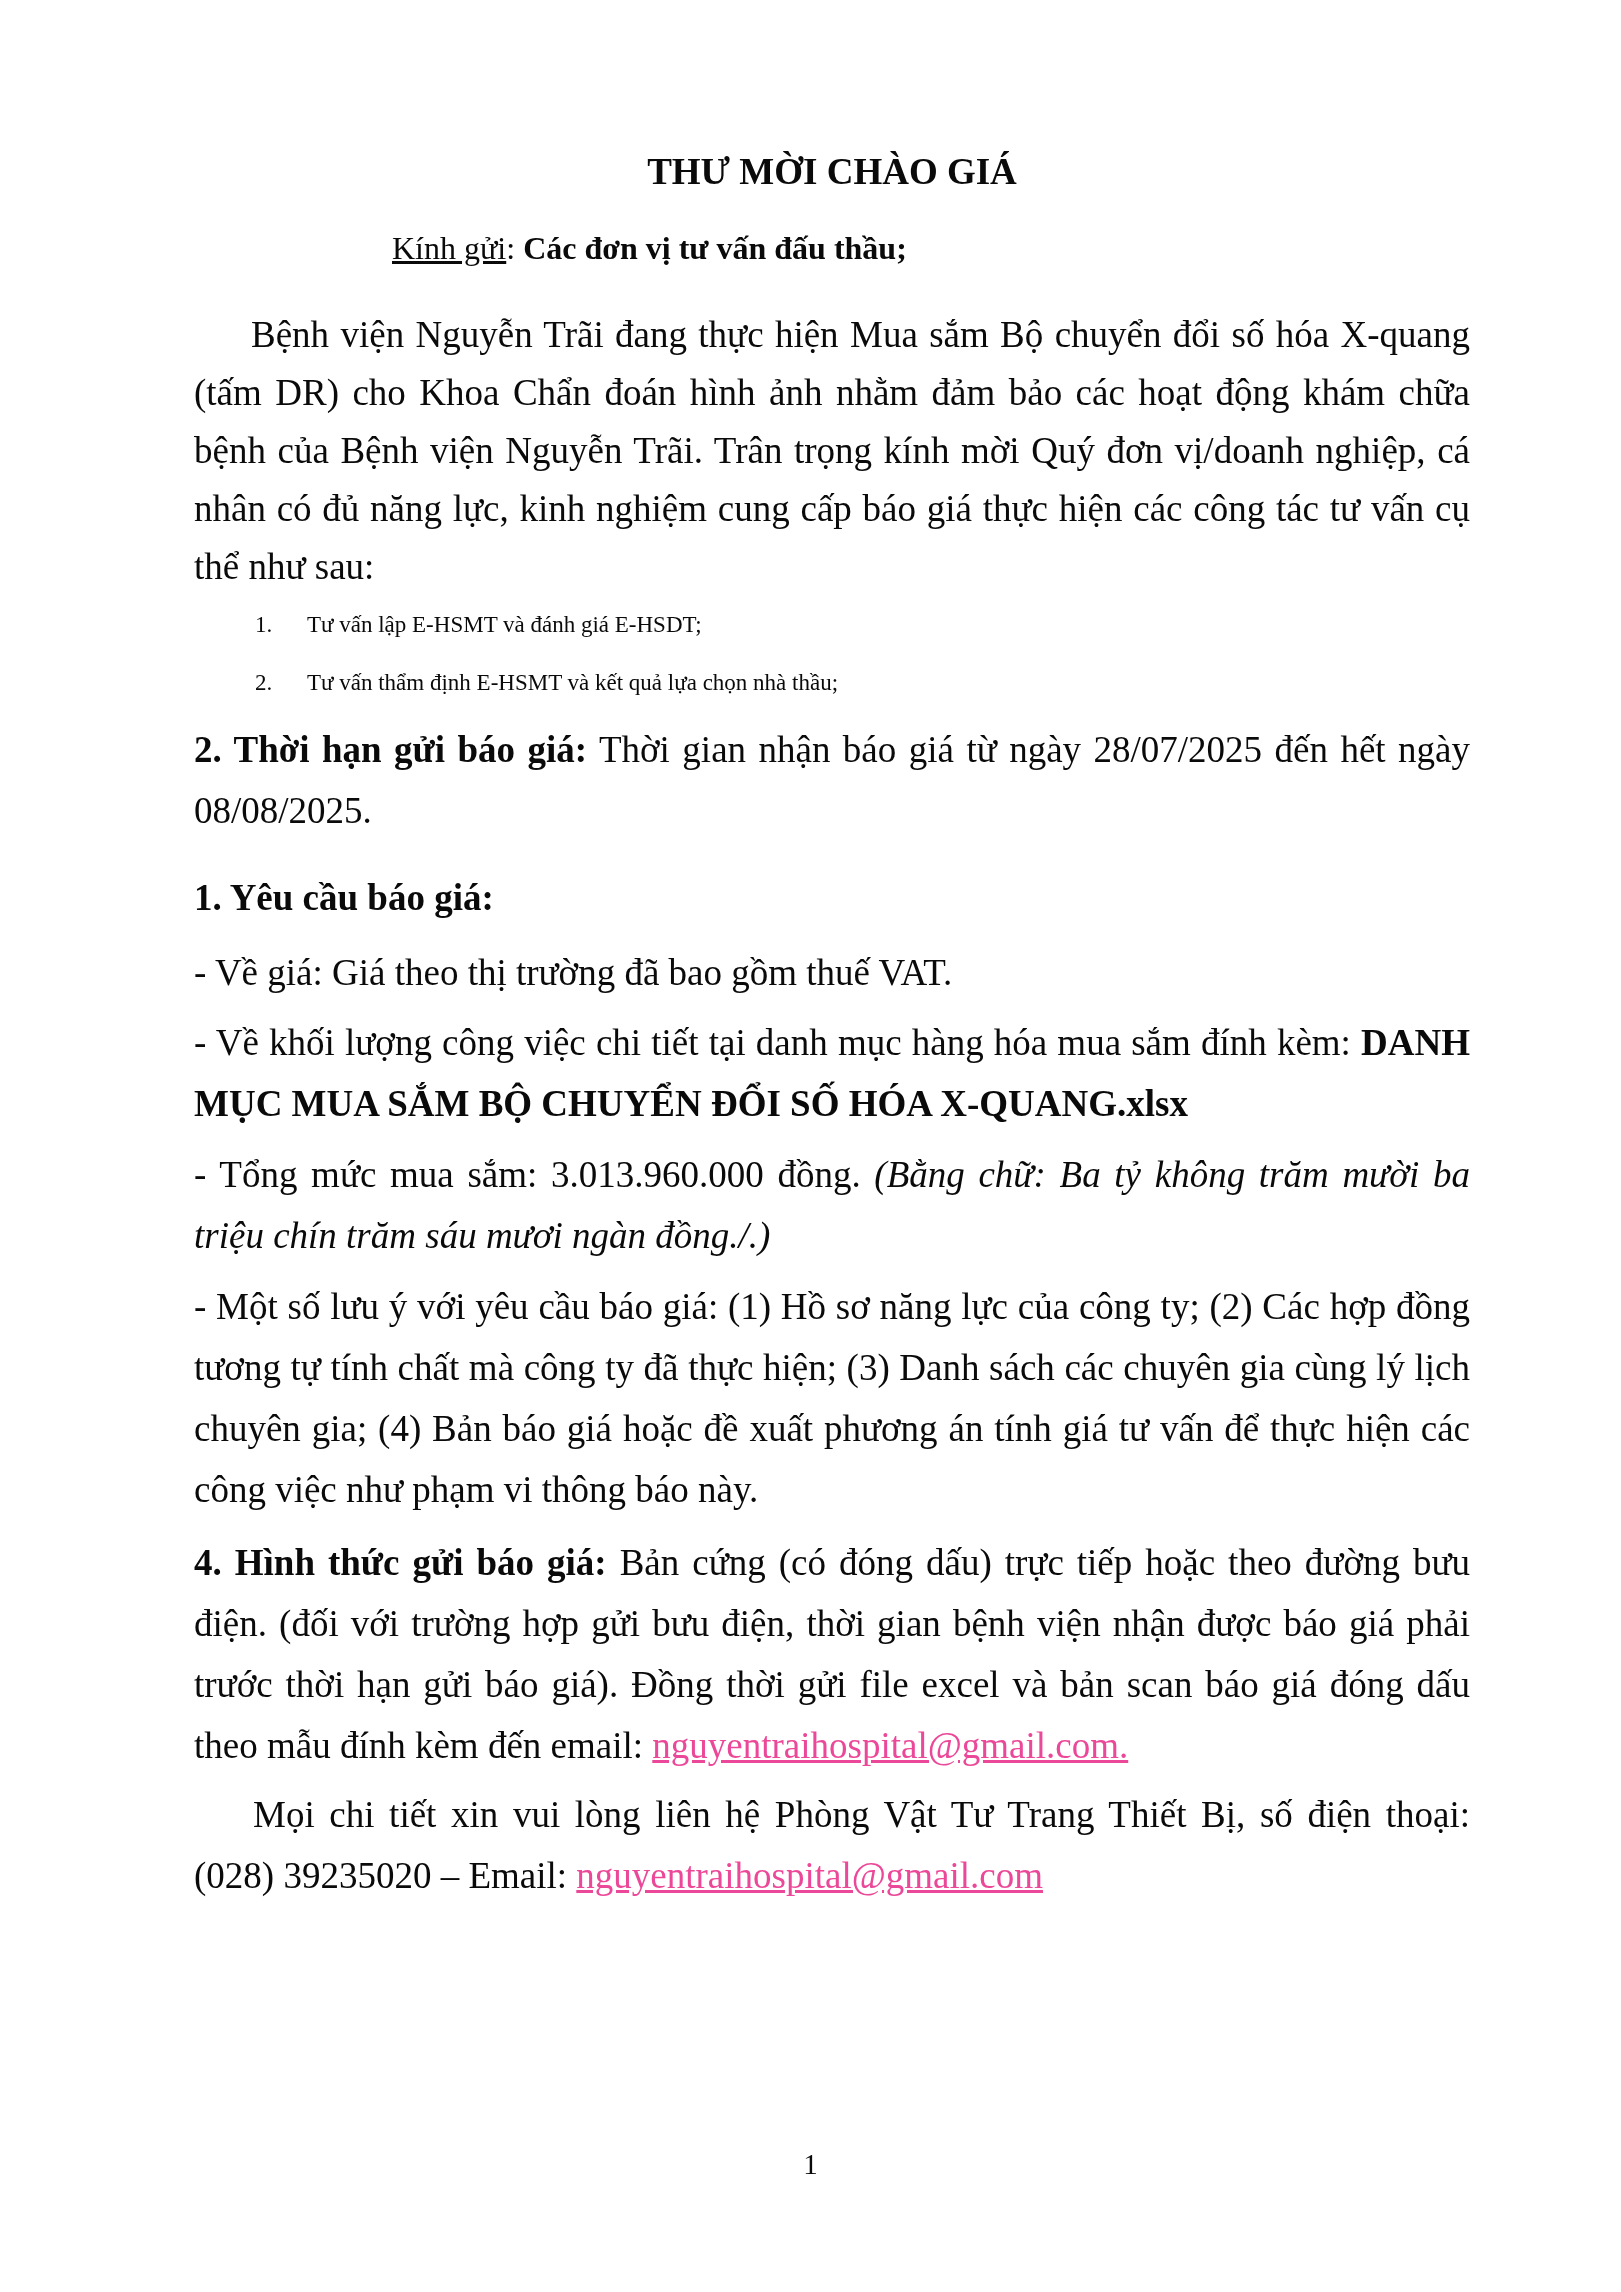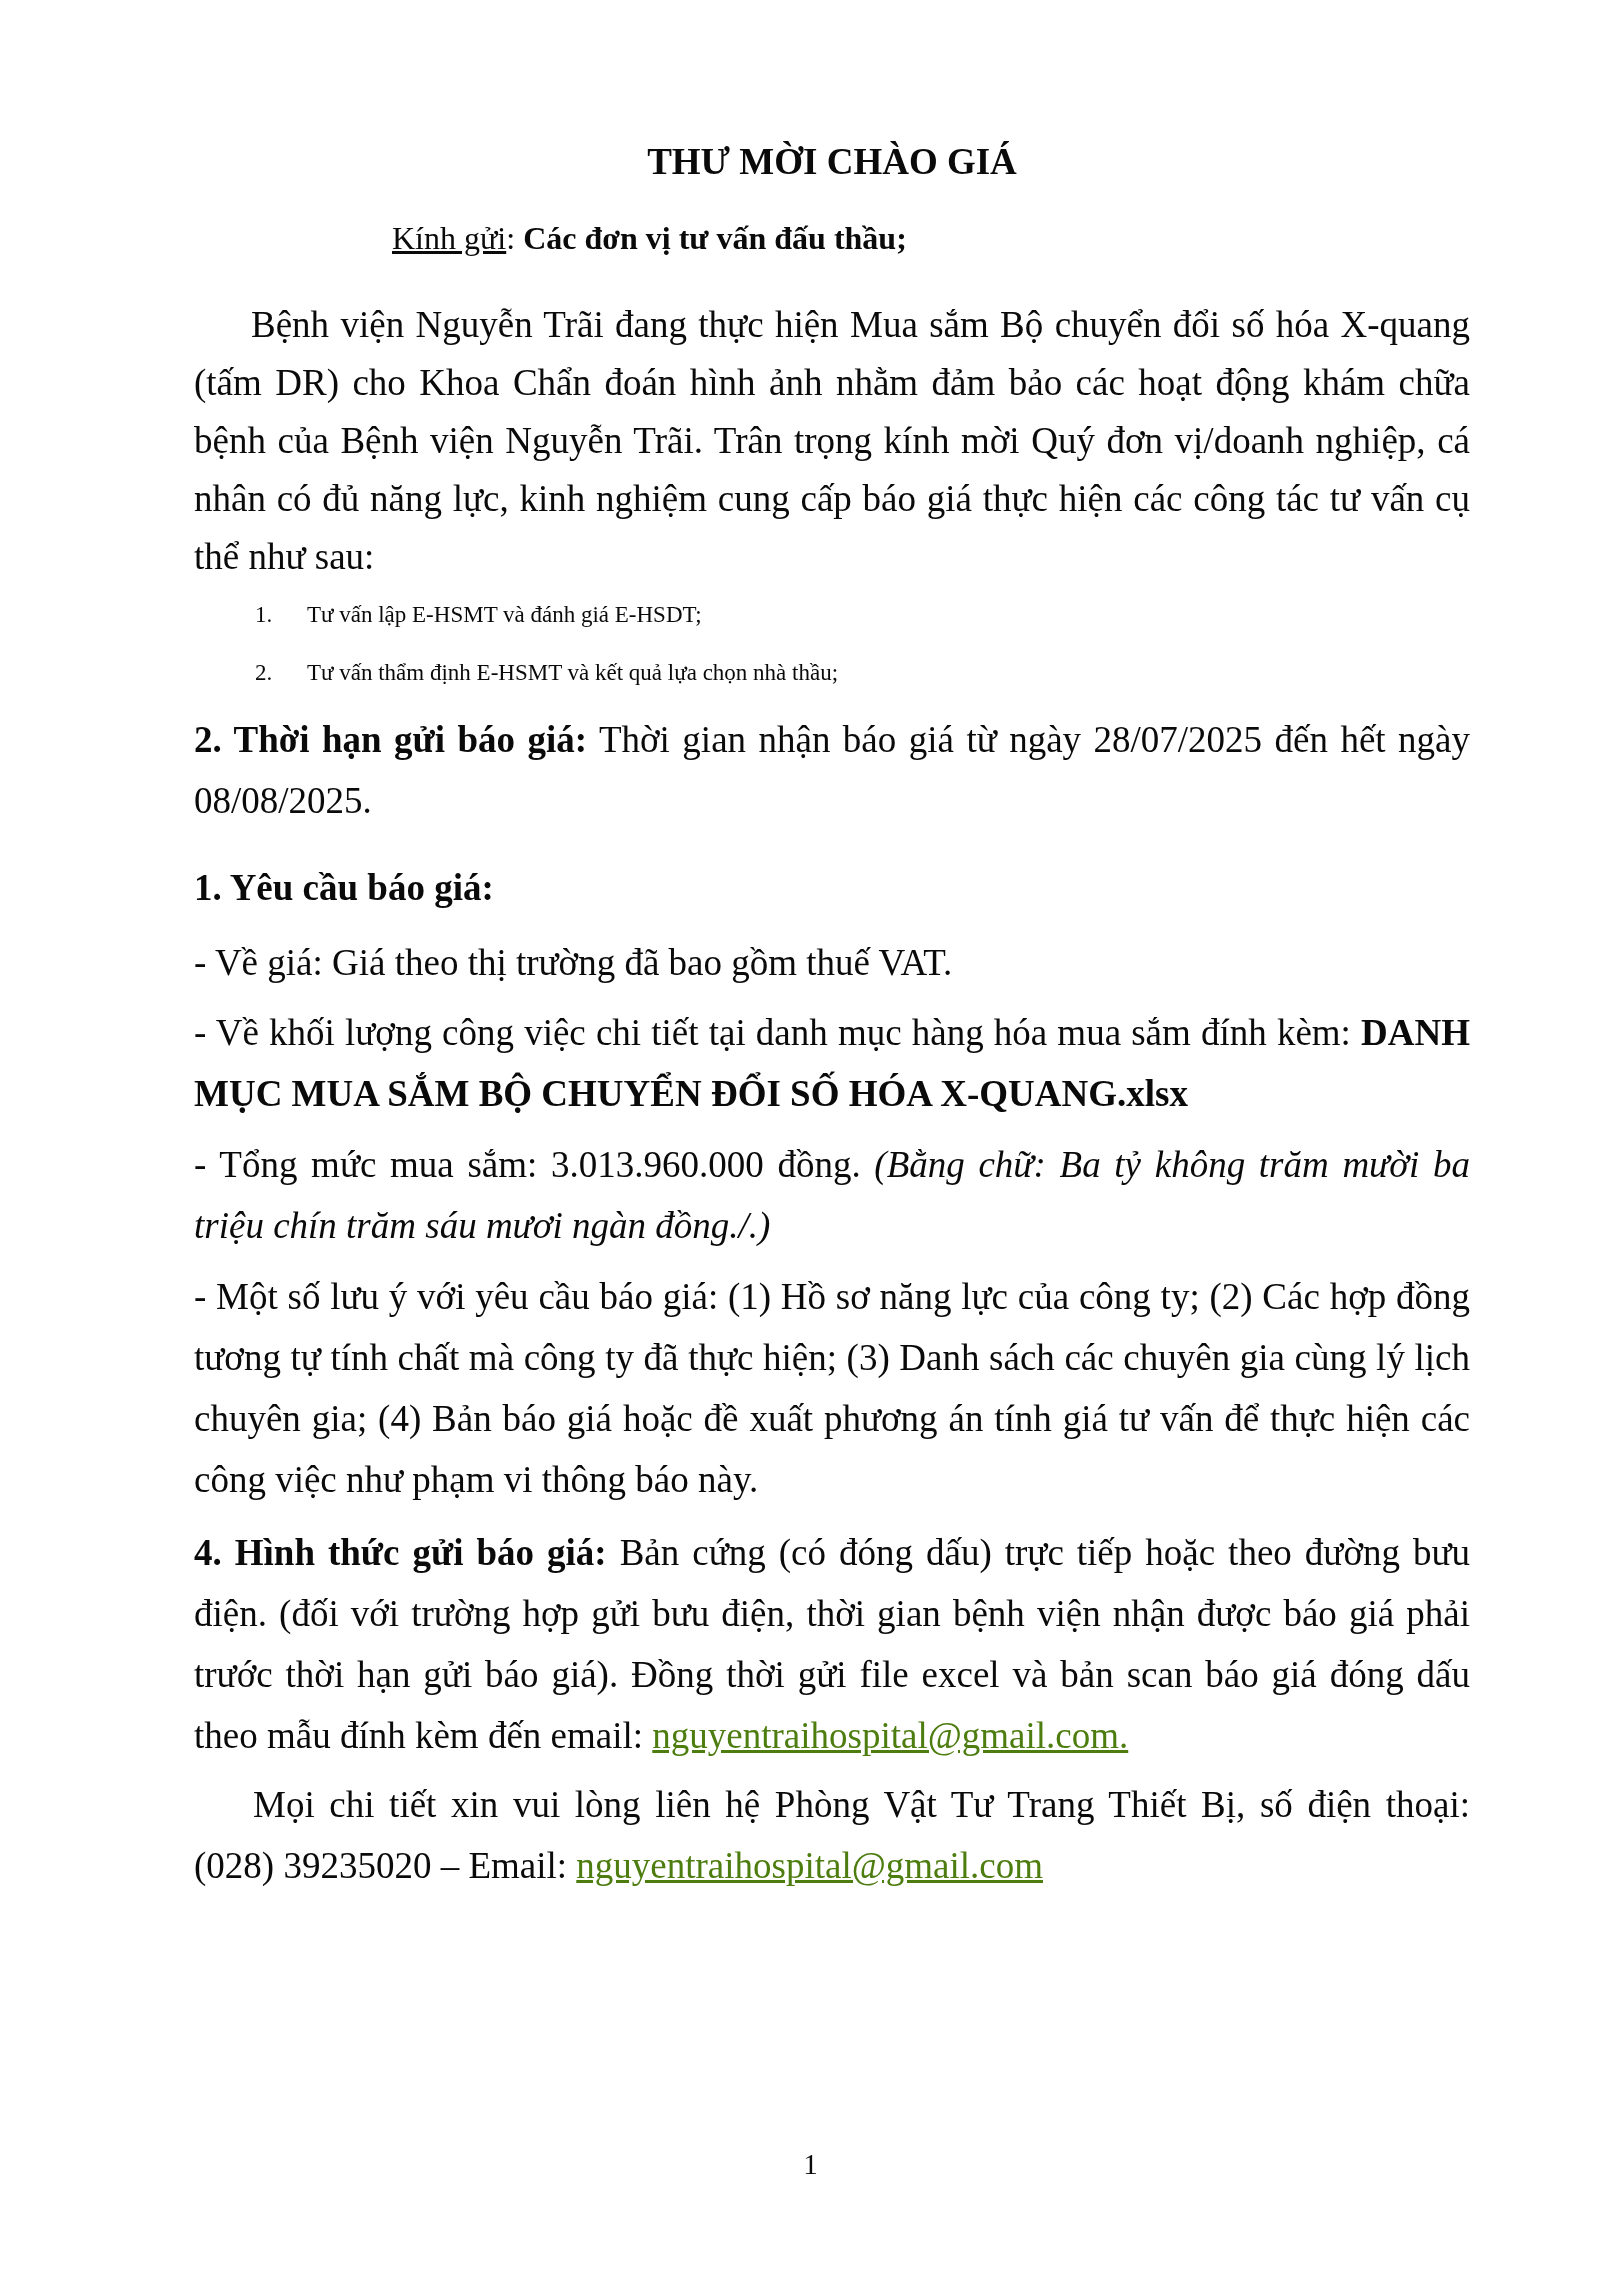--- a/index.html
+++ b/index.html
@@ -9,21 +9,21 @@
     height: 2293px;
     margin: 0 auto;
     background: #ffffff;
     font-family: "Liberation Serif", "DejaVu Serif", serif;
     color: #0a0a0a;
     overflow: hidden;
   }
   .content {
     position: absolute;
     left: 194px;
-    top: 140px;
+    top: 150px;
     width: 1276px;
   }
   .doc-title {
     margin: 0 0 33px 0;
     font-size: 37px;
     font-weight: bold;
     text-align: center;
     line-height: 1.2;
   }
   .greeting {
@@ -48,21 +48,21 @@
   p.sec-head { margin-top: 25.5px; font-weight: bold; }
   p.bullet-price { margin-top: 13.7px; }
   p.bullet { margin-top: 9.8px; }
   p.sec4 { margin-top: 11.8px; }
   p.sec5 { margin-top: 11.8px; }
   p.contact { margin-top: 7.8px; text-indent: 59px; }
   p.closing { margin-top: 13.7px; margin-left: 59px; font-weight: bold; text-align: left; }
   b { font-weight: bold; }
   i.words { font-style: italic; }
   a.email-link {
-    color: #4d7c0f;
+    color: #ec4899;
     text-decoration: underline;
     cursor: pointer;
   }
   .page-number {
     position: absolute;
     left: 0;
     right: 0;
     top: 2148px;
     text-align: center;
     font-size: 29px;

